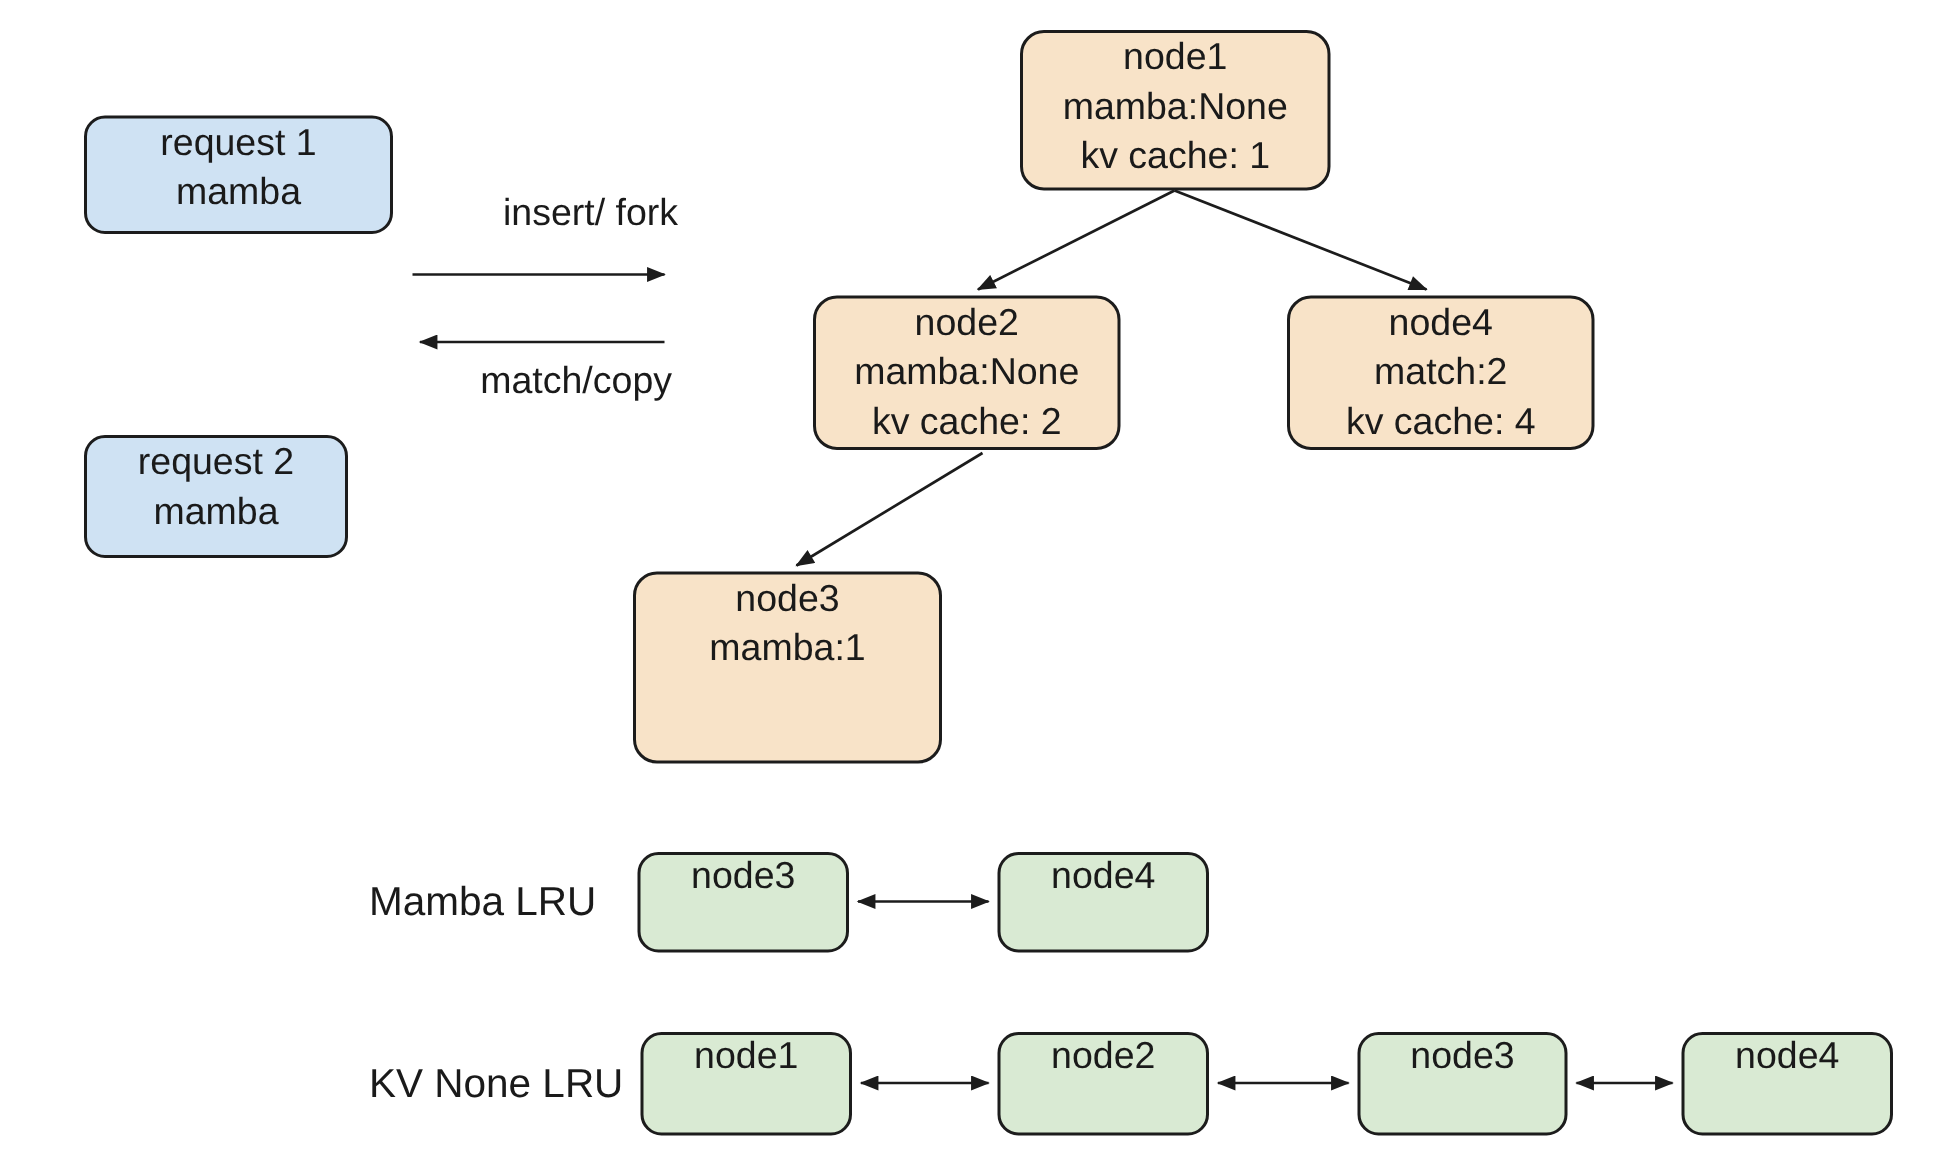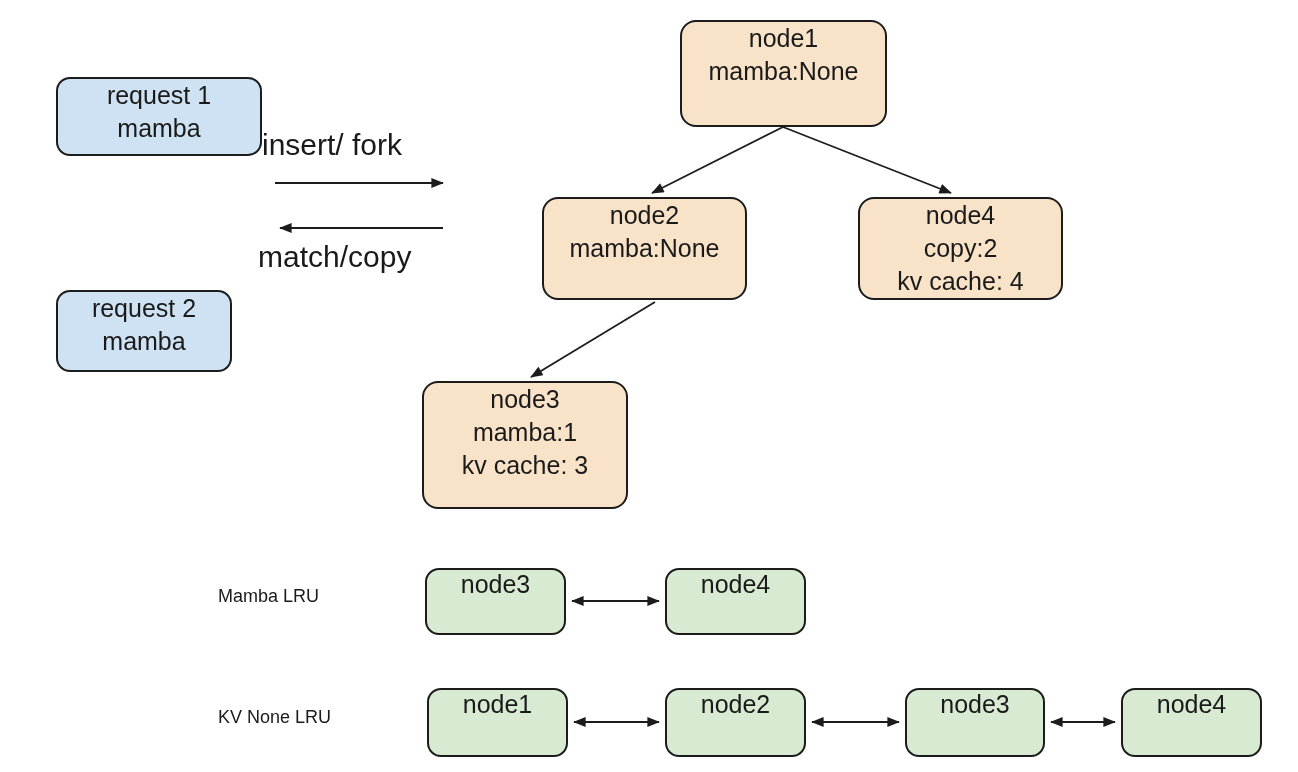--- a/index.html
+++ b/index.html
@@ -5,22 +5,22 @@
   html,body{margin:0;padding:0;background:#ffffff;}
   body{font-family:"Liberation Sans", sans-serif; color:#1a1a1a;}
   #canvas{position:relative;width:1298px;height:772px;background:#ffffff;overflow:hidden;}
   #edges{position:absolute;left:0;top:0;width:1298px;height:772px;pointer-events:none;}
   .box{position:absolute;box-sizing:border-box;display:flex;flex-direction:column;
        align-items:center;text-align:center;
        border:2px solid #1c1c1c;}
   .req{background:var(--request_fill);border-radius:14px;font-size:25px;line-height:33px;}
   .treenode{background:var(--tree_fill);border-radius:16px;font-size:25px;line-height:33px;}
   .lrunode{background:var(--lru_fill);border-radius:14px;font-size:25px;}
-  .flowlabel{position:absolute;font-size:30px;text-align:left;width:190px;}
-  .lrulabel{position:absolute;font-size:18px;white-space:nowrap;}
+  .flowlabel{position:absolute;font-size:25px;text-align:right;width:190px;}
+  .lrulabel{position:absolute;font-size:27px;white-space:nowrap;margin-left:28px;}
   
   #req1{left:56px;top:77px;width:206px;height:79px;}
   #req2{left:56px;top:290px;width:176px;height:82px;}
   #lbl-insert{left:262px;top:128px;}
   #lbl-match{left:258px;top:240px;}
   #node1{left:680px;top:20px;width:207px;height:107px;}
   #node2{left:542px;top:197px;width:205px;height:103px;}
   #node4{left:858px;top:197px;width:205px;height:103px;}
   #node3{left:422px;top:381px;width:206px;height:128px;}
   #lbl-mamba-lru{left:218px;top:586px;}
@@ -66,34 +66,35 @@
     <span>request 2</span>
     <span>mamba</span>
   </div>
 
   <div id="lbl-insert" class="flowlabel">insert/ fork</div>
   <div id="lbl-match" class="flowlabel">match/copy</div>
 
   <div id="node1" class="box treenode">
     <span>node1</span>
     <span>mamba:None</span>
+    <span>kv cache: 1</span>
   </div>
   <div id="node2" class="box treenode">
     <span>node2</span>
     <span>mamba:None</span>
+    <span>kv cache: 2</span>
   </div>
   <div id="node4" class="box treenode">
     <span>node4</span>
-    <span>copy:2</span>
+    <span>match:2</span>
     <span>kv cache: 4</span>
   </div>
   <div id="node3" class="box treenode">
     <span>node3</span>
     <span>mamba:1</span>
-    <span>kv cache: 3</span>
   </div>
 
   <div id="lbl-mamba-lru" class="lrulabel">Mamba LRU</div>
   <div id="mlru-0" class="box lrunode">
     <span>node3</span>
   </div>
   <div id="mlru-1" class="box lrunode">
     <span>node4</span>
   </div>
 

